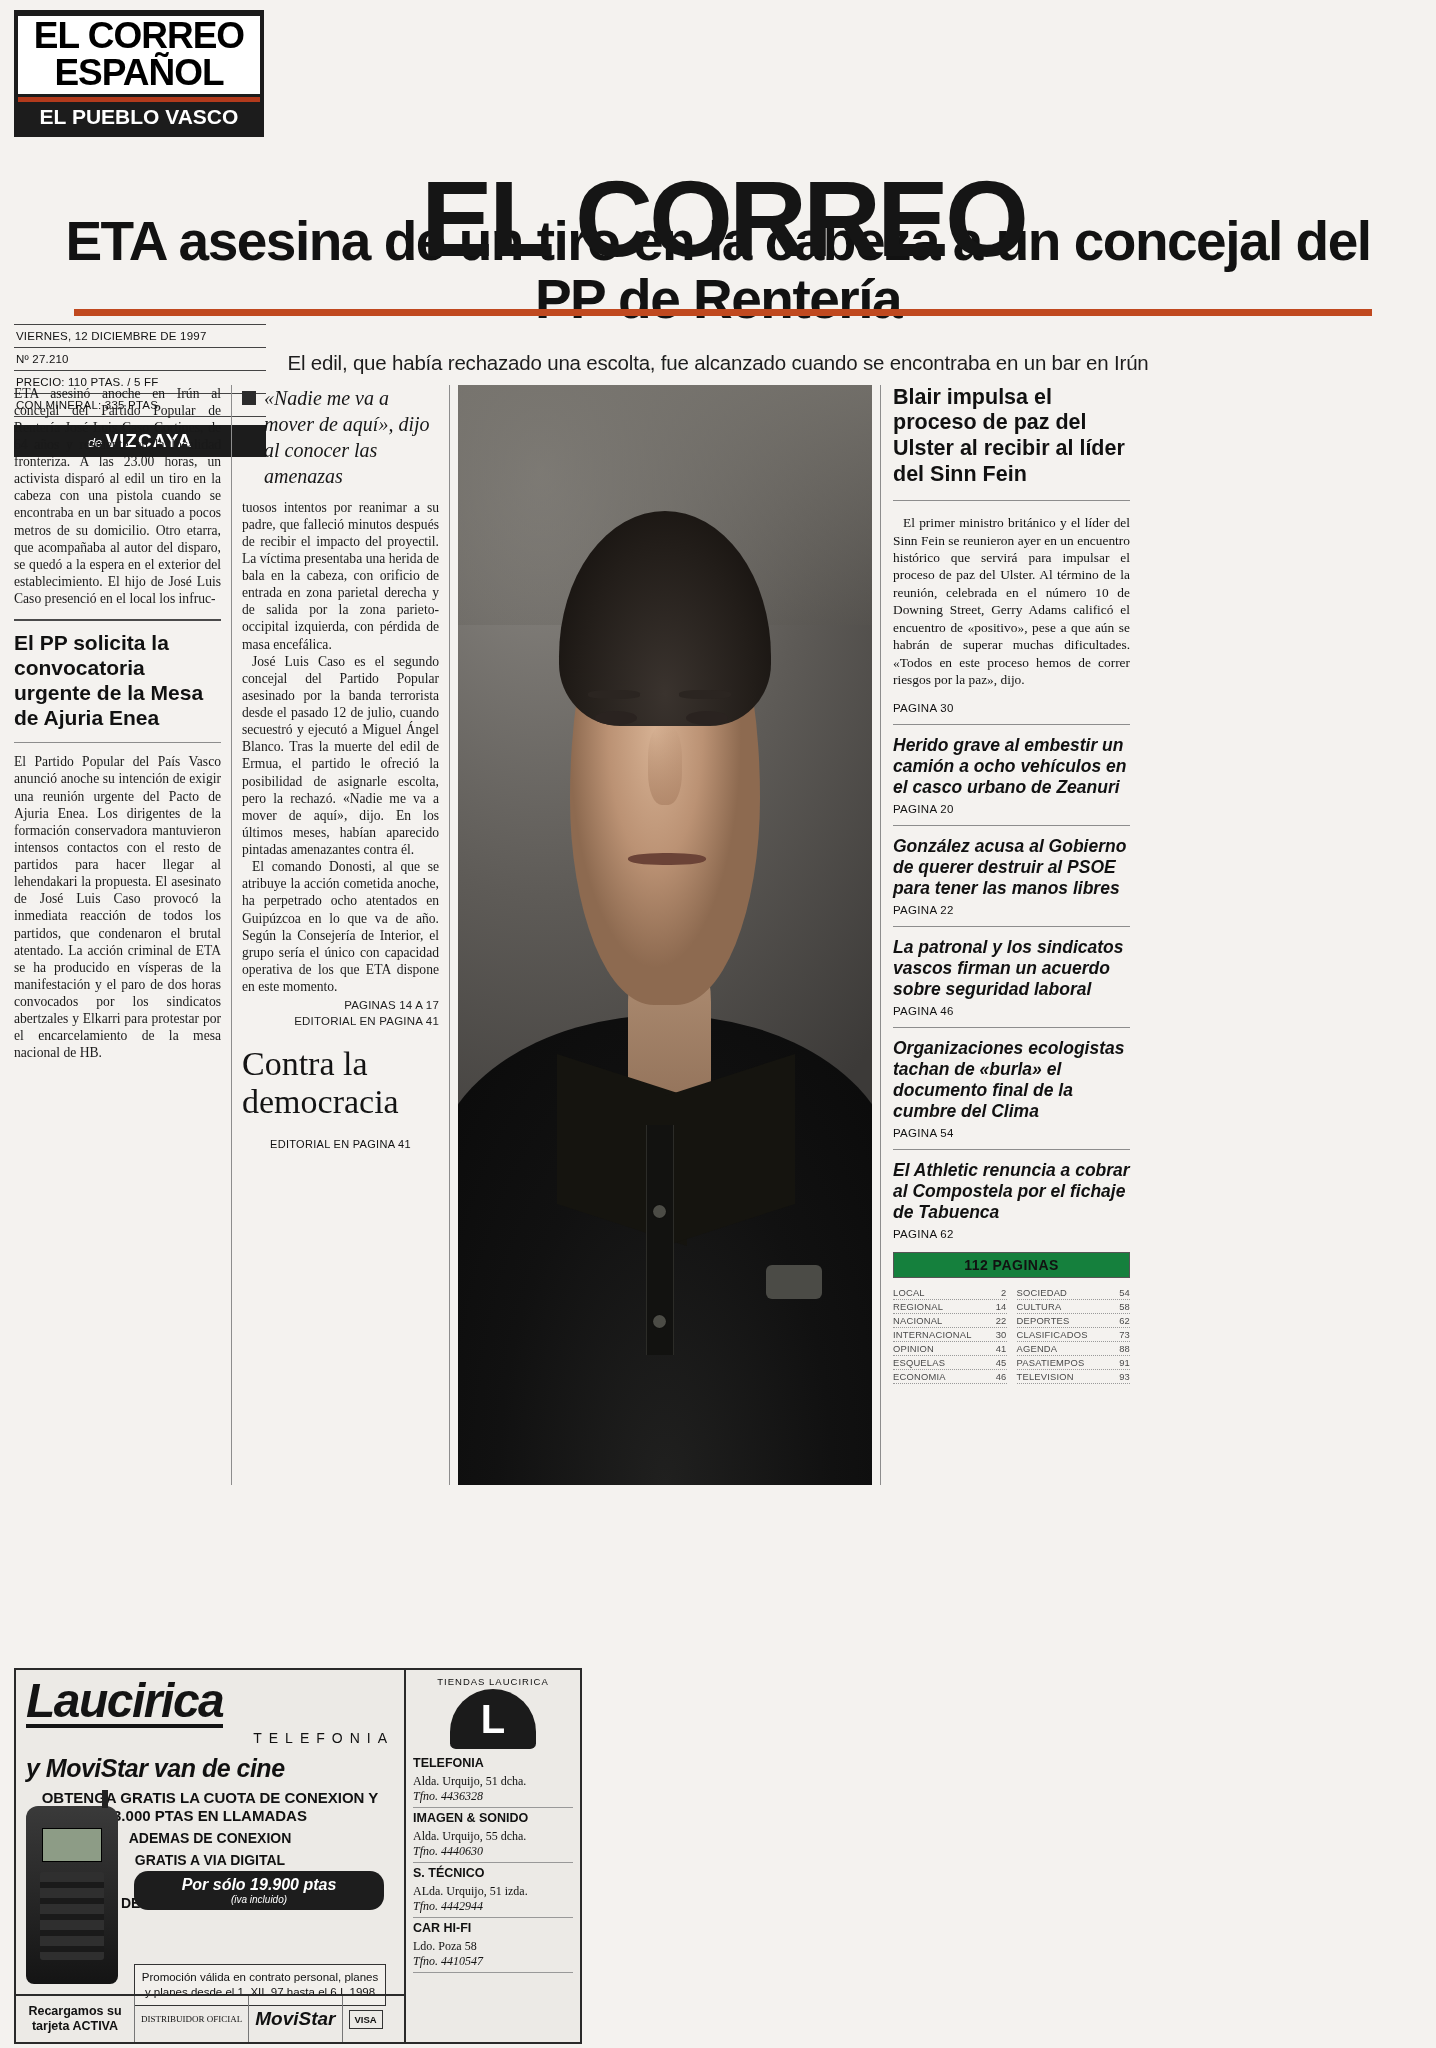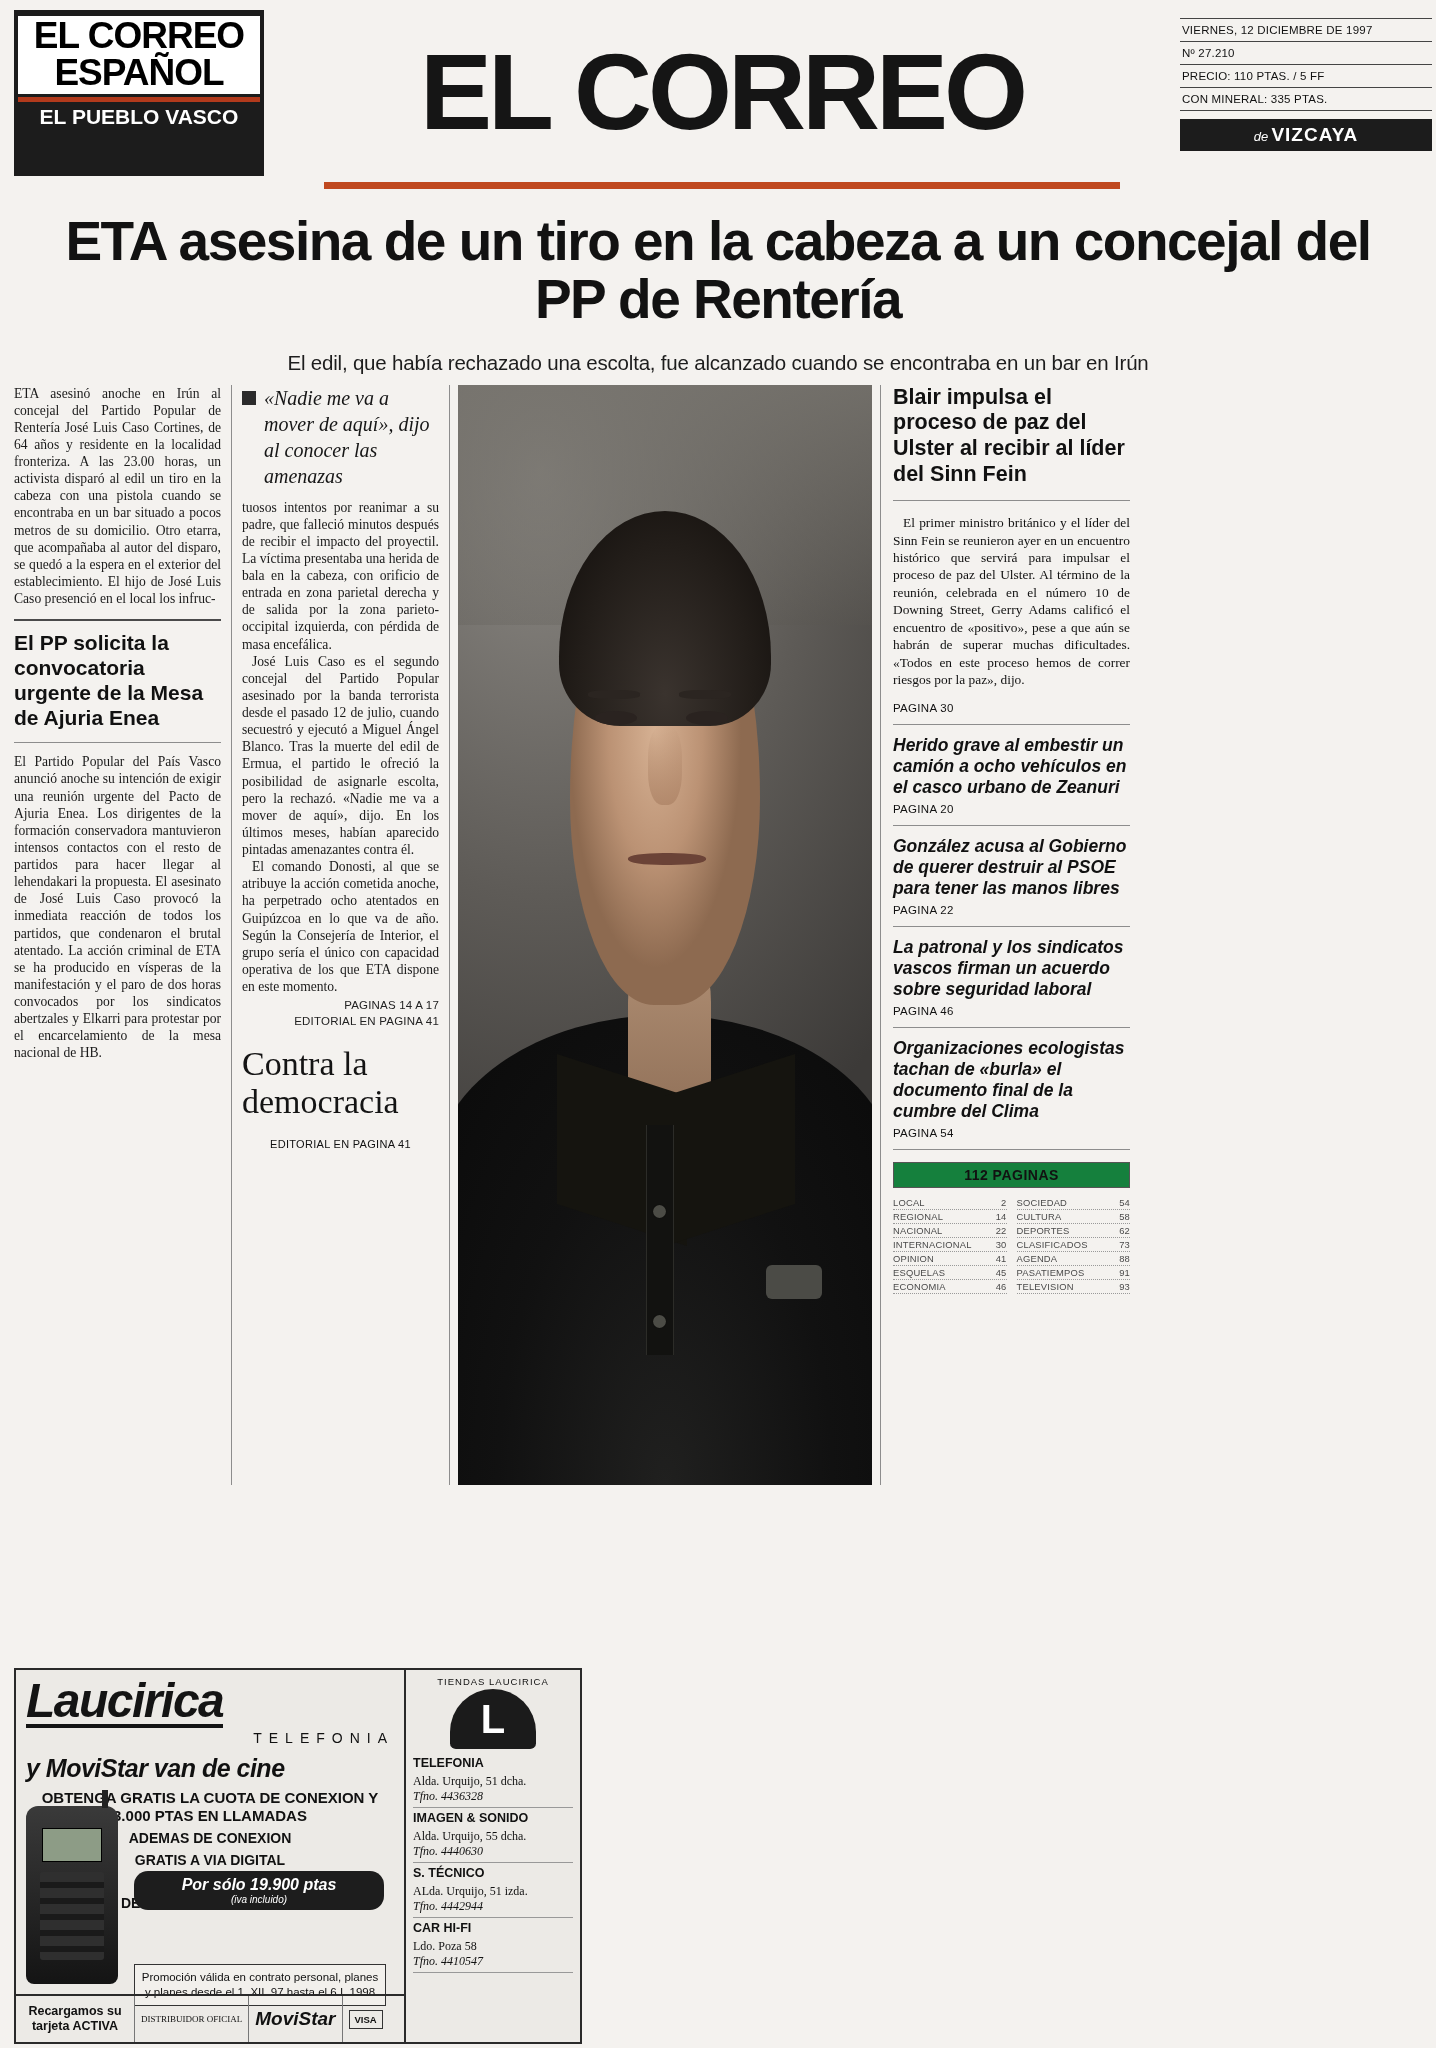--- a/index.html
+++ b/index.html
@@ -18,20 +18,21 @@
     background: #f4f2ef;
     padding: 0;
   }
 
   
   .masthead {
     display: flex;
     align-items: stretch;
     padding: 10px 4px 0 14px;
     height: 200px;
+    flex-direction: column;
   }
   .logo-box {
     width: 250px;
     background: #1c1c1c;
     color: #fff;
     text-align: center;
     padding: 6px 4px 4px 4px;
     height: 166px;
     display: flex;
     flex-direction: column;
@@ -577,20 +578,24 @@
         <div class="brief-page">PAGINA 46</div>
       </div>
       <div class="brief-sep"></div>
 
       <div class="brief-block">
         <div class="brief">Organizaciones ecologistas tachan de «burla» el documento final de la cumbre del Clima</div>
         <div class="brief-page">PAGINA 54</div>
       </div>
       <div class="brief-sep"></div>
 
+      <div class="brief-block">
+        <div class="brief">El Athletic renuncia a cobrar al Compostela por el fichaje de Tabuenca</div>
+        <div class="brief-page">PAGINA 62</div>
+      </div>
 
       <div class="pages-banner">112 PAGINAS</div>
 
       <div class="index">
         <ul>
           <li>
               <span>LOCAL</span>
               <span>2</span>
             </li>
           <li>

